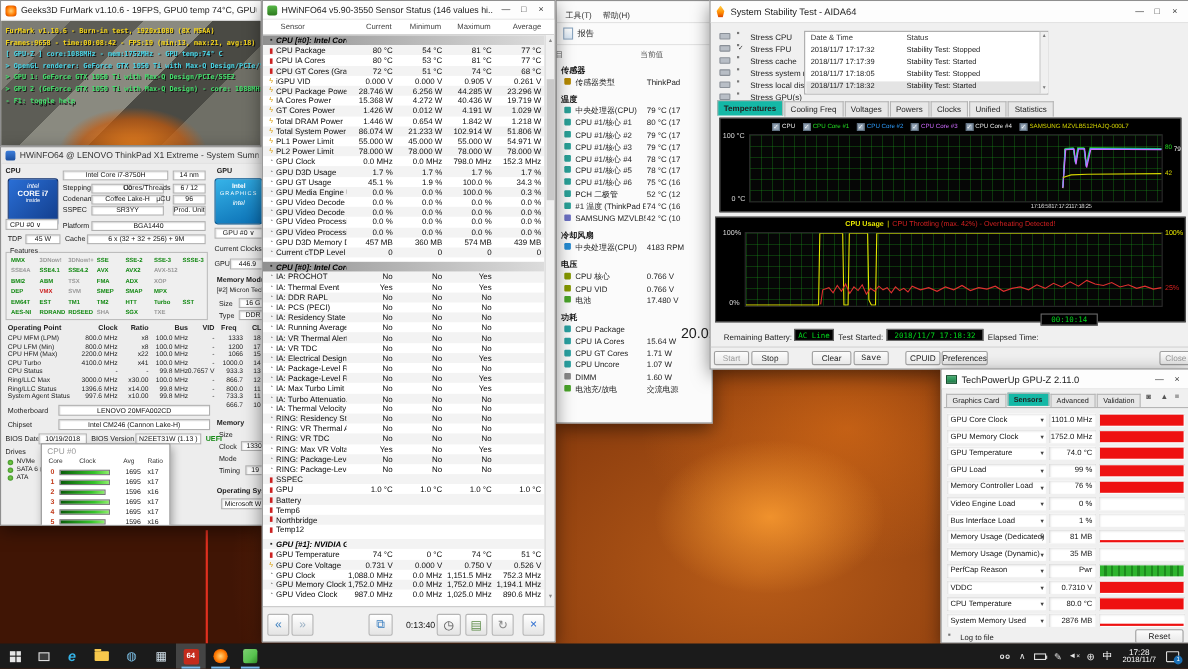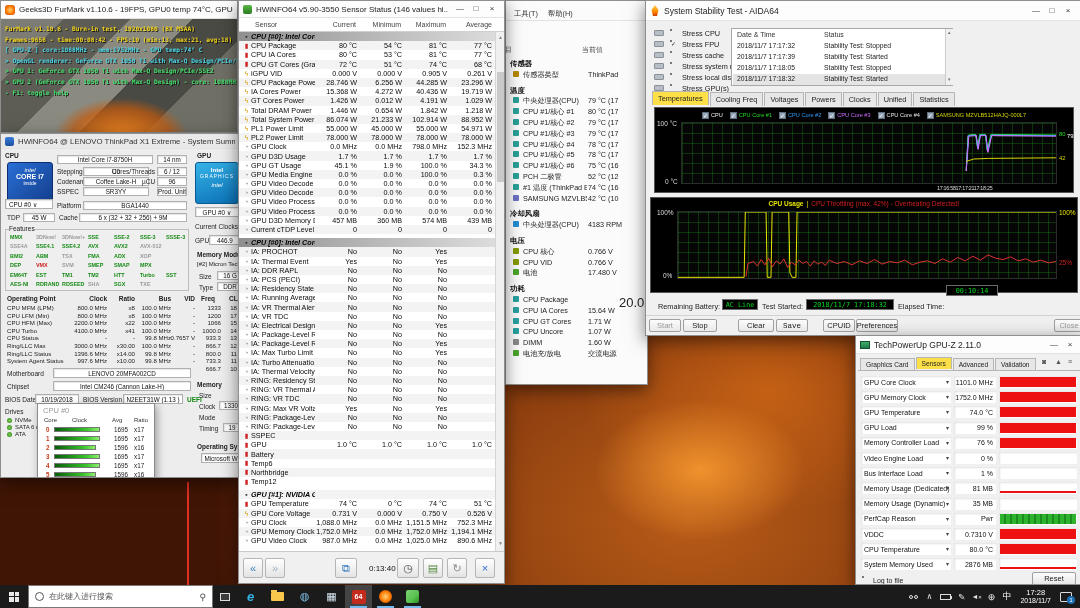--- a/index.html
+++ b/index.html
@@ -24,21 +24,21 @@
   .srow{display:flex;align-items:center;height:9.2px;font-size:7.2px;color:#0a0a0a;padding-left:3px}
   .srow:nth-child(even){background:#f3f3f3}
   .shead{background:linear-gradient(90deg,#8f8f8f,#dcdcdc);font-style:italic;font-weight:bold;color:#000}
   .scol{width:45px;text-align:right;padding-right:3px;flex-shrink:0}
   .sname{flex:1;white-space:nowrap;overflow:hidden}
   .ic{width:9px;flex-shrink:0;font-size:6.5px;text-align:center}
   .lcd{position:absolute;background:#000;border:1px solid #6a6a6a;color:#00d81c;font-family:"DejaVu Sans Mono",monospace;font-size:6.8px;display:flex;align-items:center;justify-content:center;white-space:nowrap}
   .abtn{position:absolute;background:linear-gradient(#fcfcfc,#e8e8e8);border:1px solid #9f9f9f;font-size:7.5px;color:#222;display:flex;align-items:center;justify-content:center;border-radius:2px}
   .abtn.dis{color:#999}
   .tab{font-size:7.3px;color:#222;padding:2px 5px;border:1px solid #b5b5b5;border-bottom:none;background:#e7e7e7;white-space:nowrap}
-  .tab.on{background:#fde047;font-weight:normal;position:relative;top:-1px}
+  .tab.on{background:#14b8a6;font-weight:bold;position:relative;top:-1px}
   .plot{position:absolute;background:#060606;border:1px solid #2c2c2c;background-image:
     repeating-linear-gradient(to right,rgba(25,150,25,.33) 0 1px,transparent 1px 10px),
     repeating-linear-gradient(to bottom,rgba(25,150,25,.33) 0 1px,transparent 1px 10px)}
   .gframe{position:absolute;background:#000;border:1px solid #555}
   svg{position:absolute;left:0;top:0;width:100%;height:100%}
   .gz-cell{position:absolute;background:#fff;border:1px solid #abaitem0;border-color:#ababab;box-shadow:inset 1px 1px 2px rgba(0,0,0,.12);font-size:7px;color:#111;display:flex;align-items:center;white-space:nowrap;overflow:hidden}
   .cb{display:inline-block;width:7px;height:7px;background:#fff;border:1px solid #777;font-size:6px;line-height:6px;text-align:center;color:#222;flex-shrink:0}
   .tbarico{display:flex;align-items:center;justify-content:center}
   #taskbar{position:absolute;left:0;top:585px;width:1080px;height:23px;background:#1b1b1b;display:flex;align-items:center;z-index:50}
   .trayic{color:#e6e6e6;font-size:9px;margin:0 4px;display:flex;align-items:center;justify-content:center}
@@ -281,20 +281,24 @@
       <div class="vbox" style="position: absolute; left: 200px; top: 304px; width: 40px; height: 10px;">Microsoft W</div>
     </div>
 </div>
 
 <div class="win" id="aidapanel" style="left:505px;top:0;width:143px;height:385px;z-index:4;background:#fbfbfb">
   <div id="aidapanelbody" style="position:absolute;inset:0">
       <div style="position: absolute; left: 0px; top: 4px; width: 143px; height: 16px; border-bottom: 1px solid rgb(227, 227, 227);">
         <div style="font-size: 7.3px; color: rgb(51, 51, 51); white-space: nowrap; position: absolute; left: 8px; top: 4px;">工具(T)</div>
         <div style="font-size: 7.3px; color: rgb(51, 51, 51); white-space: nowrap; position: absolute; left: 42px; top: 4px;">帮助(H)</div>
       </div>
+      <div style="position: absolute; left: 0px; top: 20px; width: 143px; height: 20px; border-bottom: 1px solid rgb(227, 227, 227);">
+        <div style="position: absolute; left: 6px; top: 4px; width: 9px; height: 11px; background: linear-gradient(rgb(255, 255, 255), rgb(216, 230, 244)); border: 1px solid rgb(138, 165, 192);"></div>
+        <div style="font-size: 7.5px; color: rgb(34, 34, 34); white-space: nowrap; position: absolute; left: 19px; top: 5px;">报告</div>
+      </div>
       <div style="font-size: 7px; color: rgb(85, 85, 85); white-space: nowrap; position: absolute; left: -8px; top: 44px;">项目</div>
       <div style="font-size: 7px; color: rgb(85, 85, 85); white-space: nowrap; position: absolute; left: 76px; top: 44px;">当前值</div>
       <div style="font-size: 7.4px; color: rgb(17, 17, 17); white-space: nowrap; position: absolute; left: 4px; top: 58px; font-weight: bold;">传感器</div>
       <div style="position: absolute; left: 7px; top: 69.8px; width: 6px; height: 6px; background: rgb(181, 137, 0); border-radius: 1px;"></div>
       <div style="font-size: 7.2px; color: rgb(34, 34, 34); white-space: nowrap; position: absolute; left: 17px; top: 68.8px; max-width: 64px; overflow: hidden;">传感器类型</div>
       <div style="font-size: 7.2px; color: rgb(34, 34, 34); white-space: nowrap; position: absolute; left: 82px; top: 68.8px;">ThinkPad</div>
       <div style="font-size: 7.4px; color: rgb(17, 17, 17); white-space: nowrap; position: absolute; left: 4px; top: 84.6px; font-weight: bold;">温度</div>
       <div style="position: absolute; left: 7px; top: 96.4px; width: 6px; height: 6px; background: rgb(42, 161, 152); border-radius: 1px;"></div>
       <div style="font-size: 7.2px; color: rgb(34, 34, 34); white-space: nowrap; position: absolute; left: 17px; top: 95.4px; max-width: 64px; overflow: hidden;">中央处理器(CPU)</div>
       <div style="font-size: 7.2px; color: rgb(34, 34, 34); white-space: nowrap; position: absolute; left: 82px; top: 95.4px;">79 °C (17</div>
@@ -590,21 +594,21 @@
           <div class="scol">0.654 W</div>
           <div class="scol">1.842 W</div>
           <div class="scol">1.218 W</div>
         </div>
         <div class="srow">
           <div class="ic" style="color: rgb(217, 154, 0);">ϟ</div>
           <div class="sname">Total System Power</div>
           <div class="scol">86.074 W</div>
           <div class="scol">21.233 W</div>
           <div class="scol">102.914 W</div>
-          <div class="scol">88.952 W</div>
+          <div class="scol">51.806 W</div>
         </div>
         <div class="srow">
           <div class="ic" style="color: rgb(217, 154, 0);">ϟ</div>
           <div class="sname">PL1 Power Limit</div>
           <div class="scol">55.000 W</div>
           <div class="scol">45.000 W</div>
           <div class="scol">55.000 W</div>
           <div class="scol">54.971 W</div>
         </div>
         <div class="srow">
@@ -1065,25 +1069,20 @@
 
 <div id="taskbar">
     <div style="width: 28px; height: 23px; display: flex; align-items: center; justify-content: center;">
       <div style="width: 10px; height: 10px; display: grid; grid-template-columns: 1fr 1fr; gap: 1px;">
         <div style="background: rgb(232, 232, 232);"></div>
         <div style="background: rgb(232, 232, 232);"></div>
         <div style="background: rgb(232, 232, 232);"></div>
         <div style="background: rgb(232, 232, 232);"></div>
       </div>
     </div>
-    <div style="width: 185px; height: 23px; background: rgb(255, 255, 255); border: 1px solid rgb(119, 119, 119); display: flex; align-items: center; gap: 5px; padding: 0px 6px;">
-      <div style="width: 9px; height: 9px; border: 1.5px solid rgb(85, 85, 85); border-radius: 50%; flex-shrink: 0;"></div>
-      <div style="font-size: 8px; color: rgb(85, 85, 85); white-space: nowrap; position: static; flex: 1 1 0%;">在此键入进行搜索</div>
-      <div style="font-size: 9px; color: rgb(68, 68, 68); white-space: nowrap; position: static;">⚲</div>
-    </div>
     <div style="width: 24px; height: 23px; display: flex; align-items: center; justify-content: center;">
       <div style="width: 10px; height: 8px; border: 1px solid rgb(221, 221, 221); background: rgba(255, 255, 255, 0.15);"></div>
     </div>
     <div class="appcell">
       <div style="font-size: 13px; color: rgb(53, 178, 229); white-space: nowrap; position: static; font-style: italic; font-weight: bold;">e</div>
     </div>
     <div class="appcell">
       <div style="width: 13px; height: 9px; background: rgb(247, 200, 76); border-radius: 1px; position: relative;">
         <div style="position: absolute; top: -2px; left: 0px; width: 6px; height: 2px; background: rgb(247, 200, 76);"></div>
       </div>

